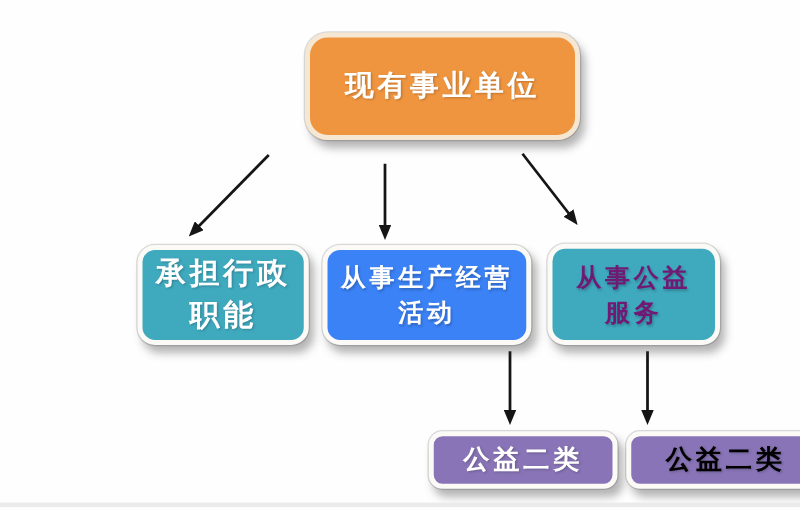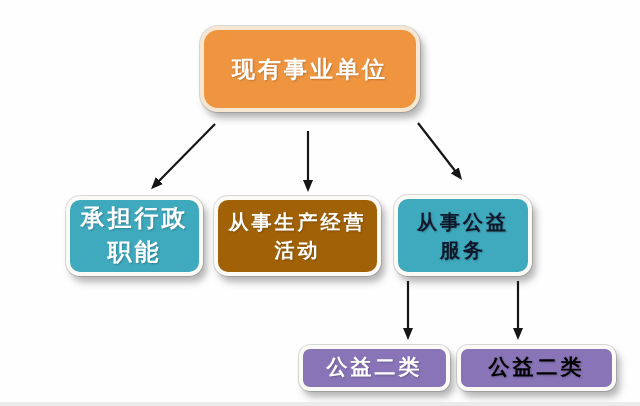--- a/index.html
+++ b/index.html
@@ -35,20 +35,21 @@
     justify-content: center;
     text-align: center;
     font-weight: bold;
     white-space: pre-line;
     line-height: 1.4;
     letter-spacing: 3px;
     border: 4px solid #fcfaf6;
     border-radius: 14px;
     box-shadow: 0 0 0 1px rgba(0,0,0,0.14), 4px 6px 7px rgba(60,60,60,0.38);
     text-shadow: 1px 1px 2px rgba(0,0,0,0.22);
+    margin-left: 44px;
   }
   .node-root {
     left: 200px; top: 26px;
     width: 220px; height: 86px;
     font-size: 23px;
     border-radius: 18px;
     border-color: #f6e7d2;
   }
   .node-branch-1 {
     left: 66px; top: 196px;
@@ -100,24 +101,24 @@
     <line class="arrow" x1="418" y1="123" x2="456" y2="172" marker-end="url(#ah)" style="stroke: rgb(21, 21, 21);"></line>
     <line class="arrow" x1="408" y1="281" x2="408" y2="330" marker-end="url(#ah)" style="stroke: rgb(21, 21, 21);"></line>
     <line class="arrow" x1="518" y1="281" x2="518" y2="330" marker-end="url(#ah)" style="stroke: rgb(21, 21, 21);"></line>
   </svg>
 
   <div class="node node-root" style="background-color: rgb(240, 149, 63); color: rgb(255, 255, 255);">现有事业单位</div>
 
   <div class="node node-branch-1" style="background-color: rgb(63, 169, 190); color: rgb(255, 255, 255);">承担行政
 职能</div>
 
-  <div class="node node-branch-2" style="background-color: #a16207; color: rgb(255, 255, 255);">从事生产经营
+  <div class="node node-branch-2" style="background-color: #3b82f6; color: rgb(255, 255, 255);">从事生产经营
 活动</div>
 
-  <div class="node node-branch-3" style="background-color: rgb(63, 169, 190); color: #0f172a;">从事公益
+  <div class="node node-branch-3" style="background-color: rgb(63, 169, 190); color: #701a75;">从事公益
 服务</div>
 
   <div class="node node-leaf-1" style="background-color: rgb(136, 116, 182); color: rgb(255, 255, 255);">公益二类</div>
 
   <div class="node node-leaf-2" style="background-color: rgb(136, 116, 182); color: #000000;">公益二类</div>
 
   <div class="bottom-edge"></div>
 
 </div>
 

